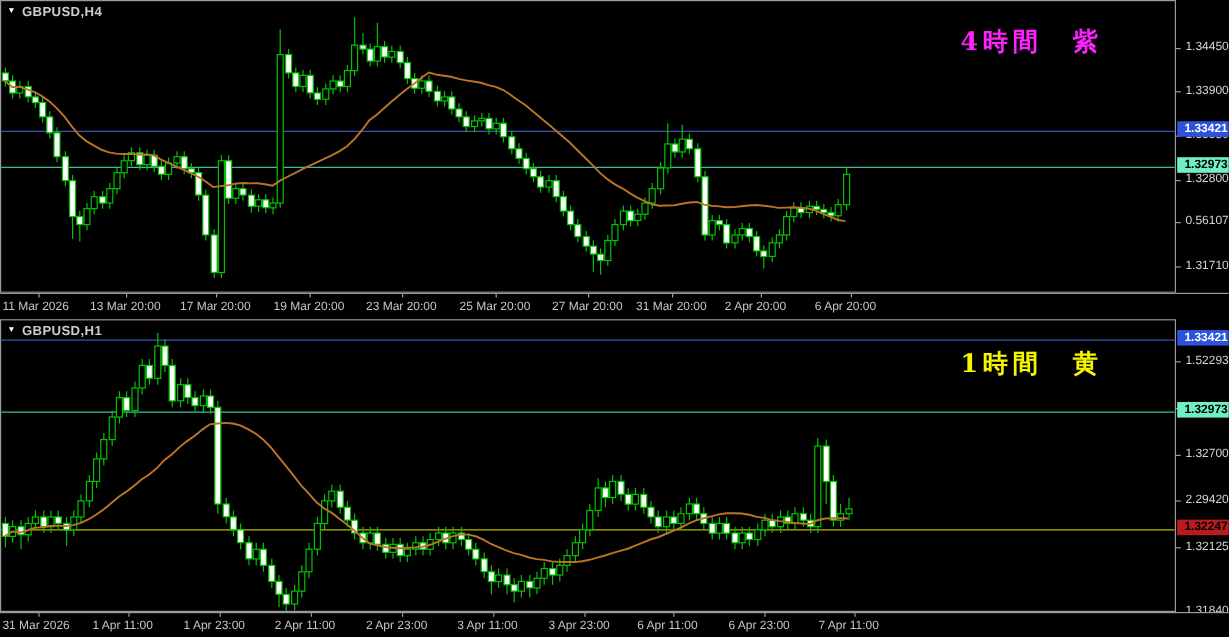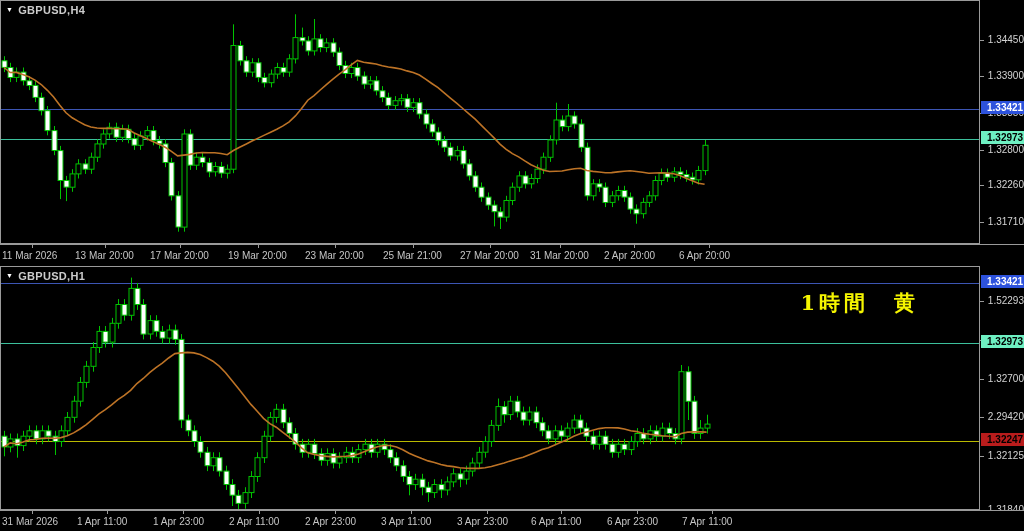--- a/index.html
+++ b/index.html
@@ -263,44 +263,45 @@
           <line x1="691.5" y1="171.5" x2="691.5" y2="183.5"></line>
           <rect x="689" y="176.2" width="5" height="2.7" fill="#ffffff"></rect>
           <line x1="697.5" y1="164.9" x2="697.5" y2="183.5"></line>
           <rect x="695" y="169.5" width="5" height="9.3" fill="#000000"></rect>
           <line x1="704.5" y1="139.0" x2="704.5" y2="174.2"></line>
           <rect x="702" y="144.3" width="5" height="25.3" fill="#000000"></rect>
         </g>
         <polyline points="3.0,66.5 9.2,71.5 15.4,71.4 21.6,73.5 27.8,75.7 34.0,79.1 40.2,83.5 46.4,89.3 52.6,96.0 58.8,104.3 65.0,111.8 71.2,116.8 77.4,120.4 83.6,123.8 89.8,126.0 96.0,127.0 102.2,127.4 108.4,127.3 114.6,127.8 120.8,127.8 127.0,128.3 133.2,132.0 139.4,134.8 145.6,137.6 151.8,140.4 158.0,143.2 164.2,146.3 170.4,150.3 176.6,154.9 182.8,154.1 189.0,153.4 195.2,152.0 201.4,151.5 207.6,151.8 213.8,151.7 220.0,152.5 226.2,153.7 232.4,149.5 238.6,146.3 244.8,143.2 251.0,140.0 257.2,137.1 263.4,134.1 269.6,131.2 275.8,128.2 282.0,124.9 288.2,120.9 294.4,114.9 300.6,107.5 306.8,99.2 313.0,94.6 319.2,89.0 325.4,83.6 331.6,78.3 337.8,73.3 344.0,68.8 350.2,63.8 356.4,59.4 362.6,61.2 368.8,62.1 375.0,63.0 381.2,64.7 387.4,66.0 393.6,66.9 399.8,68.0 406.0,69.9 412.2,71.4 418.4,74.0 424.6,78.1 430.8,82.5 437.0,86.7 443.2,91.9 449.4,97.1 455.6,102.2 461.8,107.5 468.0,112.8 474.2,118.2 480.4,124.4 486.6,130.5 492.8,136.6 499.0,143.1 505.2,148.3 511.4,152.6 517.6,155.9 523.8,159.9 530.0,163.7 536.2,166.6 542.4,169.2 548.6,170.5 554.8,170.3 561.0,170.0 567.2,168.8 573.4,167.7 579.6,167.3 585.8,169.5 592.0,170.4 598.2,171.0 604.4,171.7 610.6,171.6 616.8,170.9 623.0,170.2 629.2,169.8 635.4,170.5 641.6,171.2 647.8,172.2 654.0,172.0 660.2,171.7 666.4,172.1 672.6,172.8 678.8,174.5 685.0,177.2 691.2,179.7 697.4,182.3 703.6,183.3 " fill="none" stroke="#bd7326" stroke-width="1.6"></polyline>
       </svg>
     <div class="title"><span class="arr">▼</span><span>GBPUSD,H4</span></div>
+    <div class="plabel" id="pl0" style="color: rgb(255, 34, 255);">4時間　紫</div>
   </div>
   <div class="paxis" id="pa0">
       <div class="ptick" style="top:34px"><span class="mark"></span><span class="lbl">1.34450</span></div>
       <div class="ptick" style="top:70px"><span class="mark"></span><span class="lbl">1.33900</span></div>
       <div class="ptick" style="top:107px"><span class="mark"></span><span class="lbl">1.33350</span></div>
       <div class="ptick" style="top:144px"><span class="mark"></span><span class="lbl">1.32800</span></div>
-      <div class="ptick" style="top:179px"><span class="mark"></span><span class="lbl">1.32260</span></div>
+      <div class="ptick" style="top:179px"><span class="mark"></span><span class="lbl">0.56107</span></div>
       <div class="ptick" style="top:216px"><span class="mark"></span><span class="lbl">1.31710</span></div>
       <div class="ptag" style="top:101px;background:#2d52dc;color:#ffffff">1.33421</div>
       <div class="ptag" style="top:131px;background:#6ef0c2;color:#000000">1.32973</div>
     </div>
   <div class="daxis" id="da0">
       <span class="dmark" style="left:32px"></span>
       <span class="dtick" style="left:2px">11 Mar 2026</span>
       <span class="dmark" style="left:105px"></span>
       <span class="dtick" style="left:75px">13 Mar 20:00</span>
       <span class="dmark" style="left:180px"></span>
       <span class="dtick" style="left:150px">17 Mar 20:00</span>
       <span class="dmark" style="left:258px"></span>
       <span class="dtick" style="left:228px">19 Mar 20:00</span>
       <span class="dmark" style="left:335px"></span>
       <span class="dtick" style="left:305px">23 Mar 20:00</span>
       <span class="dmark" style="left:413px"></span>
-      <span class="dtick" style="left:383px">25 Mar 21:00</span>
+      <span class="dtick" style="left:383px">25 Mar 20:00</span>
       <span class="dmark" style="left:490px"></span>
       <span class="dtick" style="left:460px">27 Mar 20:00</span>
       <span class="dmark" style="left:560px"></span>
       <span class="dtick" style="left:530px">31 Mar 20:00</span>
       <span class="dmark" style="left:634px"></span>
       <span class="dtick" style="left:604px">2 Apr 20:00</span>
       <span class="dmark" style="left:709px"></span>
       <span class="dtick" style="left:679px">6 Apr 20:00</span>
     </div>
 </div>

